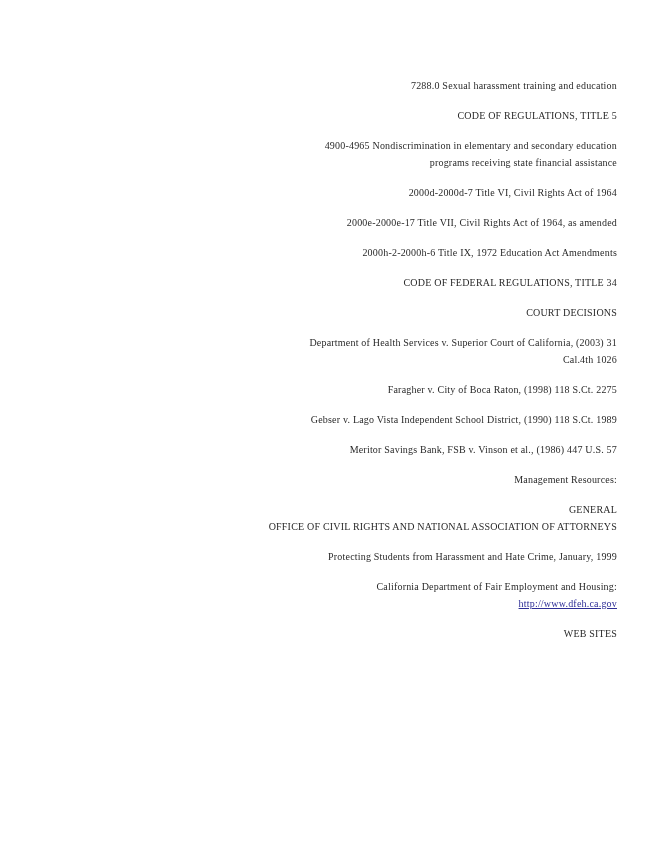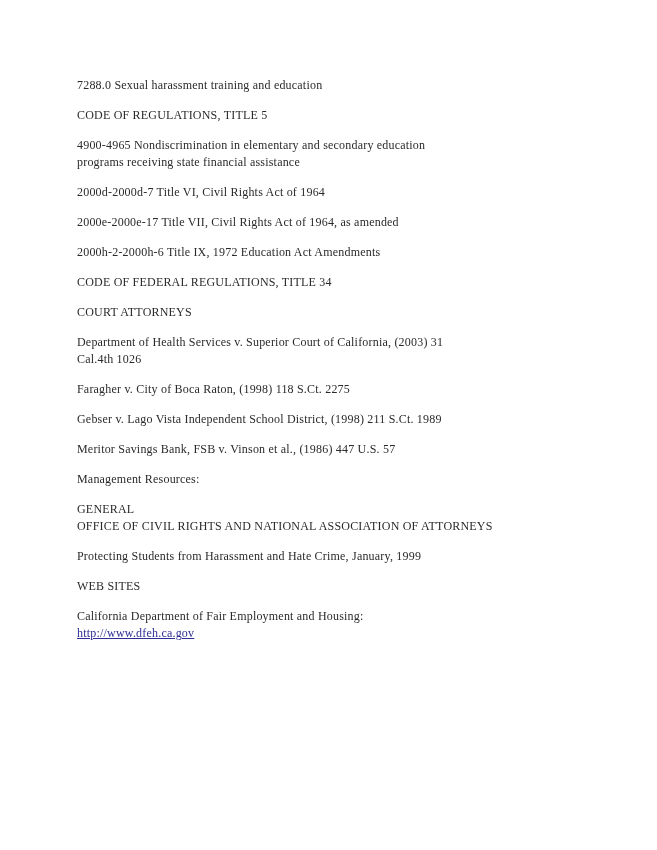--- a/index.html
+++ b/index.html
@@ -19,22 +19,23 @@
     width: 657px;
     height: 850px;
     background: #ffffff;
   }
   .doc-text {
     position: absolute;
     left: 77px;
     top: 77px;
     width: 540px;
     color: #2a2a2a;
-    font-size: 12px;
+    font-size: 10px;
     letter-spacing: 0.2px;
+    text-align: right;
   }
   .para {
     margin: 0 0 13px 0;
     padding: 0;
   }
   .ln {
     display: block;
     line-height: 17px;
     white-space: nowrap;
   }
@@ -77,35 +78,35 @@
     <p class="para">
       <span class="ln">2000h-2-2000h-6 Title IX, 1972 Education Act Amendments</span>
     </p>
 
     <p class="para">
       <span class="ln">CODE OF FEDERAL REGULATIONS, TITLE 34</span>
     </p>
 
 
     <p class="para">
-      <span class="ln">COURT ATTORNEYS</span>
+      <span class="ln">COURT DECISIONS</span>
     </p>
 
     <p class="para">
       <span class="ln">Department of Health Services v. Superior Court of California, (2003) 31</span>
       <span class="ln">Cal.4th 1026</span>
     </p>
 
     <p class="para">
       <span class="ln">Faragher v. City of Boca Raton, (1998) 118 S.Ct. 2275</span>
     </p>
 
 
     <p class="para">
-      <span class="ln">Gebser v. Lago Vista Independent School District, (1998) 211 S.Ct. 1989</span>
+      <span class="ln">Gebser v. Lago Vista Independent School District, (1990) 118 S.Ct. 1989</span>
     </p>
 
 
     <p class="para">
       <span class="ln">Meritor Savings Bank, FSB v. Vinson et al., (1986) 447 U.S. 57</span>
     </p>
 
     <p class="para">
       <span class="ln">Management Resources:</span>
     </p>
@@ -113,22 +114,22 @@
     <p class="para">
       <span class="ln">GENERAL</span>
       <span class="ln">OFFICE OF CIVIL RIGHTS AND NATIONAL ASSOCIATION OF ATTORNEYS</span>
     </p>
 
     <p class="para">
       <span class="ln">Protecting Students from Harassment and Hate Crime, January, 1999</span>
     </p>
 
     <p class="para">
-      <span class="ln">WEB SITES</span>
+      <span class="ln">California Department of Fair Employment and Housing:</span>
+      <a class="doc-link" href="#">http://www.dfeh.ca.gov</a>
     </p>
 
     <p class="para">
-      <span class="ln">California Department of Fair Employment and Housing:</span>
-      <a class="doc-link" href="#">http://www.dfeh.ca.gov</a>
+      <span class="ln">WEB SITES</span>
     </p>
 
   </div>
 </div>
 
 </body></html>

